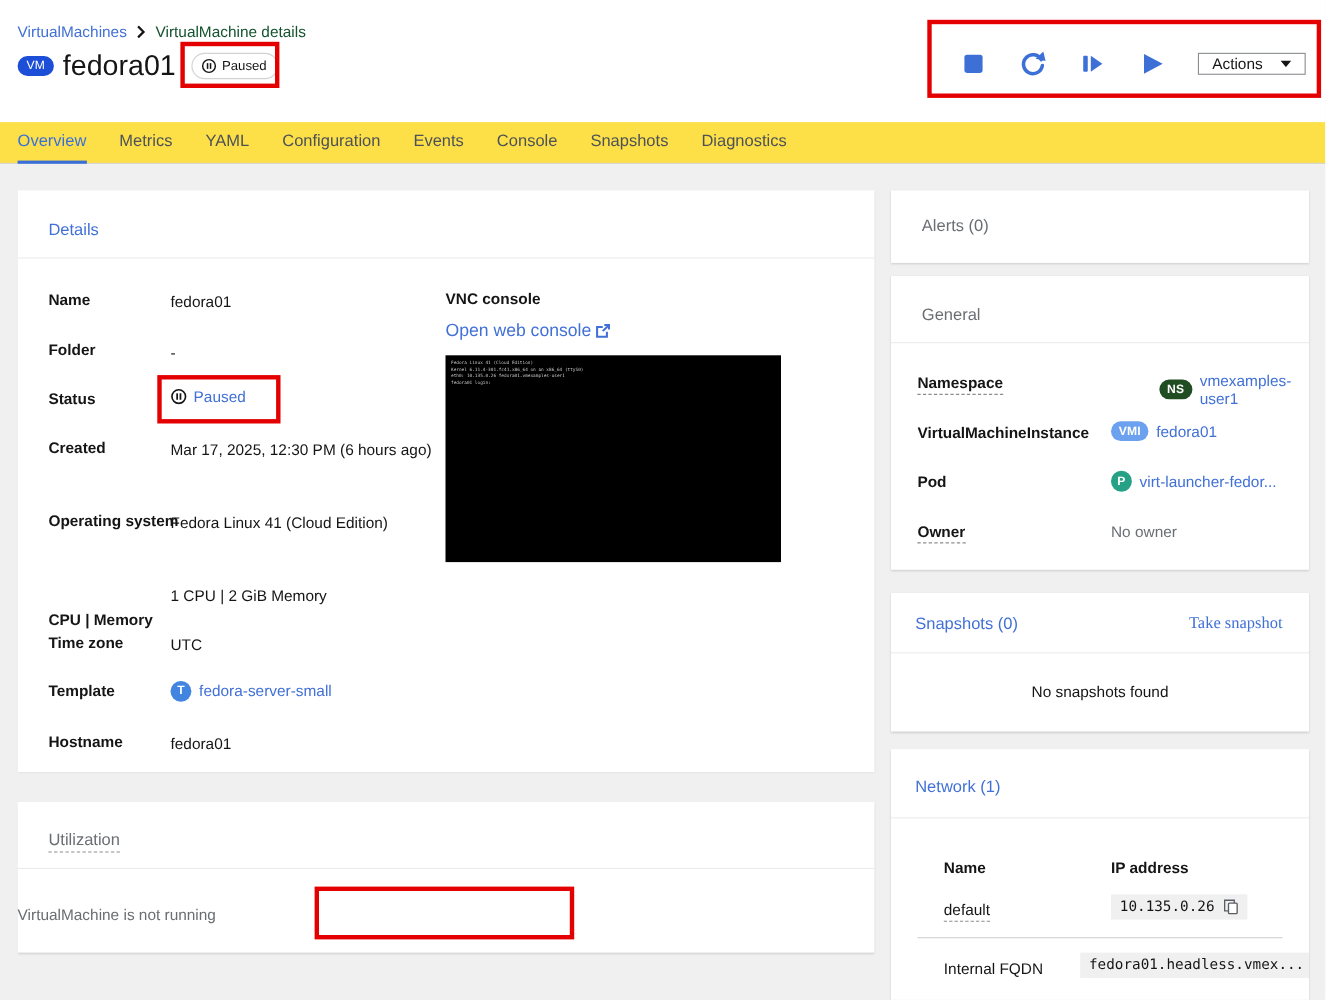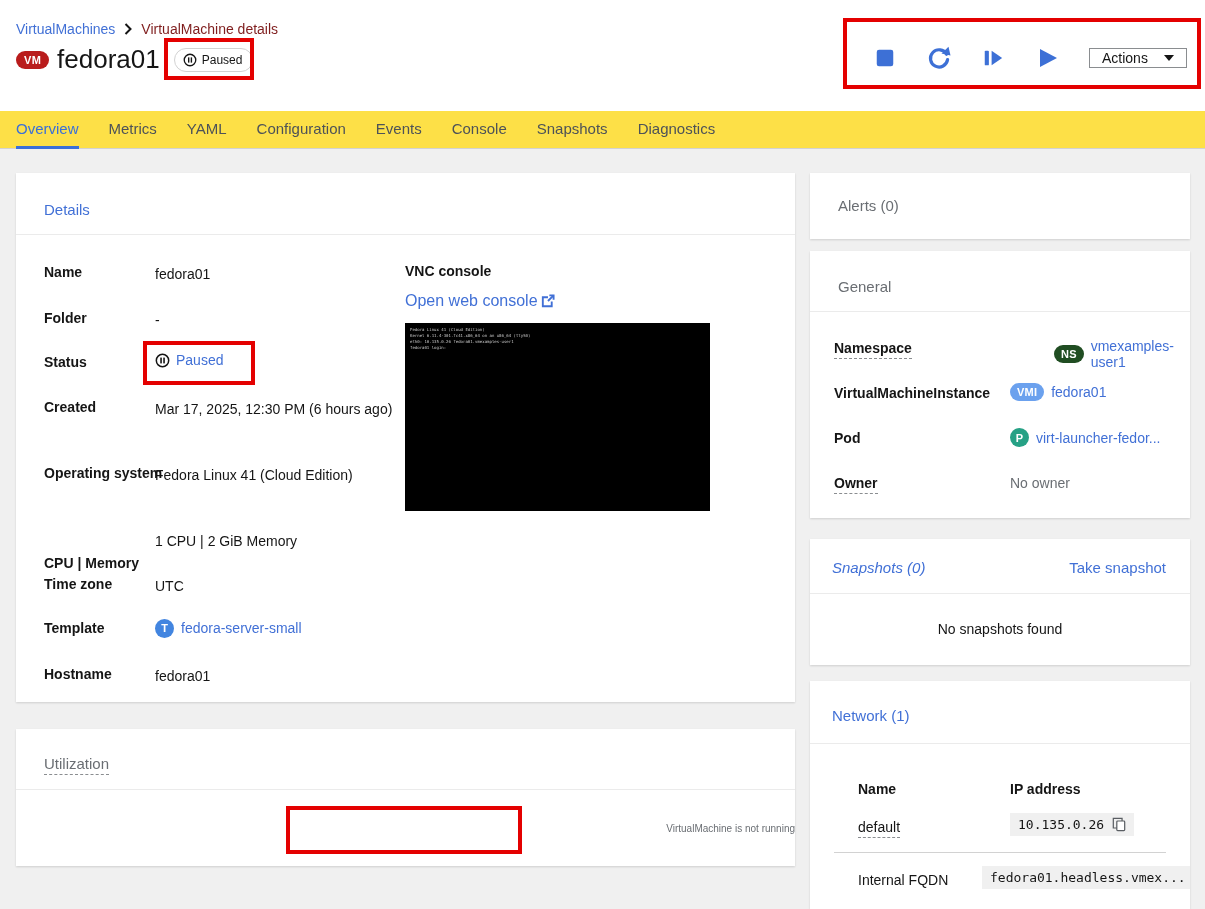--- a/index.html
+++ b/index.html
@@ -3,23 +3,23 @@
 <meta charset="utf-8">
 <style>
   * { margin:0; padding:0; box-sizing:border-box; }
   html,body { background:#fff; }
   body { font-family:"Liberation Sans","DejaVu Sans",sans-serif; color:#151515; }
   #screen { position:relative; width:1205px; height:909px; overflow:hidden; background:#fff; }
 
   
   .breadcrumb { position:absolute; left:16px; top:21px; font-size:14px; display:flex; align-items:center; gap:9px; }
   .breadcrumb a { color:#4170d6; text-decoration:none; cursor:pointer; }
-  .crumb-current { color:#7f1d1d; }
+  .crumb-current { color:#14532d; }
   .title-row { position:absolute; left:16px; top:44px; display:flex; align-items:center; }
-  .vm-pill { background:#b91c1c; color:#fff; font-size:11px; font-weight:bold; border-radius:10px; padding:3px 8px; letter-spacing:.3px; }
+  .vm-pill { background:#1d4ed8; color:#fff; font-size:11px; font-weight:normal; border-radius:10px; padding:3px 8px; letter-spacing:.3px; }
   .page-title { font-size:26px; color:#151515; margin-left:8px; font-weight:400; }
   .paused-pill { margin-left:14px; display:flex; align-items:center; gap:5px; border:1px solid #d2d2d2; background:#fff; border-radius:12px; height:24px; padding:0 10px 0 8px; font-size:12px; color:#151515; }
 
   .action-bar { position:absolute; left:865px; top:40px; display:flex; align-items:center; gap:14px; }
   .icon-btn { width:40px; height:36px; display:flex; align-items:center; justify-content:center; background:transparent; border:none; cursor:pointer; }
   .actions-btn { margin-left:8px; width:98px; height:20px; background:#fff; border:1px solid #8a8d90; display:flex; align-items:center; justify-content:space-between; padding:0 12px; font-size:14px; color:#151515; cursor:pointer; font-family:inherit; }
 
   
   .tabs { position:absolute; left:0; top:111px; width:1205px; height:38px; border-bottom:1px solid #d2d2d2; display:flex; gap:30px; padding-left:16px; background:#fde047; }
   .tab { font-size:15px; color:#4d5258; display:flex; align-items:center; height:38px; border-bottom:3px solid transparent; cursor:pointer; }
@@ -186,21 +186,21 @@
         <div>Kernel 6.11.4-301.fc41.x86_64 on an x86_64 (ttyS0)</div>
         <div></div>
         <div>eth0: 10.135.0.26 fedora01.vmexamples-user1</div>
         <div>fedora01 login:</div>
       </div>
     </div>
 
     <div class="card" style="left:16px; top:580px; width:779px; height:137px;">
       <span class="card-heading-grey dashed-u" style="position:absolute; left:28px; top:26px;">Utilization</span>
       <div class="divider" style="top:60px;"></div>
-      <div class="grey" style="position:absolute; left:0; right:0; top:94px; text-align:right; font-size:10px;">VirtualMachine is not running</div>
+      <div class="grey" style="position:absolute; left:0; right:0; top:94px; text-align:left; font-size:14px;">VirtualMachine is not running</div>
     </div>
 
     <div class="card" style="left:810px; top:24px; width:380px; height:66px;">
       <span class="card-heading-grey" style="position:absolute; left:28px; top:24px;">Alerts (0)</span>
     </div>
 
     <div class="card" style="left:810px; top:102px; width:380px; height:267px;">
       <span class="card-heading-grey" style="position:absolute; left:28px; top:27px;">General</span>
       <div class="divider" style="top:60px;"></div>
 
@@ -220,22 +220,22 @@
       <span class="srow-value" style="top:177px;">
         <span class="badge badge-pod">P</span>
         <a class="link">virt-launcher-fedor...</a>
       </span>
 
       <span class="srow-label dashed-u" style="top:224px;">Owner</span>
       <span class="srow-value grey" style="top:224px;">No owner</span>
     </div>
 
     <div class="card" style="left:810px; top:390px; width:380px; height:126px;">
-      <a class="card-heading-link" style="position:absolute; left:22px; top:20px;font-style:italic;">Snapshots (0)</a>
-      <a class="card-heading-link" style="position:absolute; right:24px; top:20px;">Take snapshot</a>
+      <a class="card-heading-link" style="position:absolute; left:22px; top:20px;">Snapshots (0)</a>
+      <a class="card-heading-link" style="position:absolute; right:24px; top:20px;font-family:Liberation Serif, serif;">Take snapshot</a>
       <div class="divider" style="top:54px;"></div>
       <div style="position:absolute; left:0; right:0; top:82px; text-align:center; font-size:14px;">No snapshots found</div>
     </div>
 
     <div class="card" style="left:810px; top:532px; width:380px; height:228px; overflow:hidden;">
       <a class="card-heading-link" style="position:absolute; left:22px; top:26px;">Network (1)</a>
       <div class="divider" style="top:62px;"></div>
 
       <span style="position:absolute; left:48px; top:100px; font-size:14px; font-weight:bold;">Name</span>
       <span style="position:absolute; left:200px; top:100px; font-size:14px; font-weight:bold;">IP address</span>

